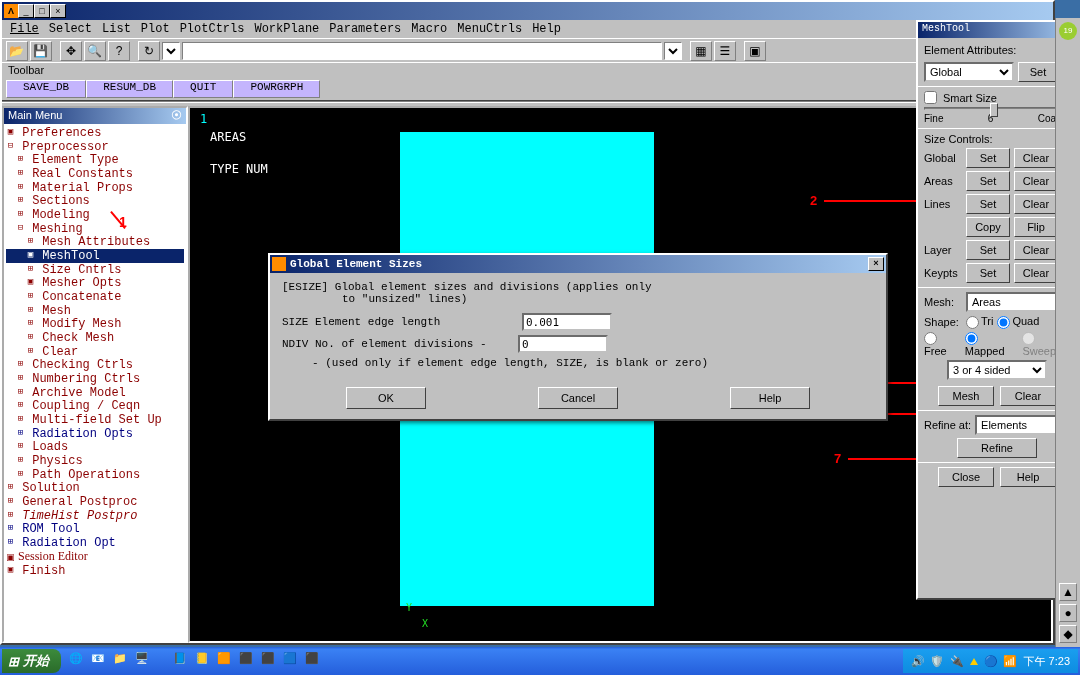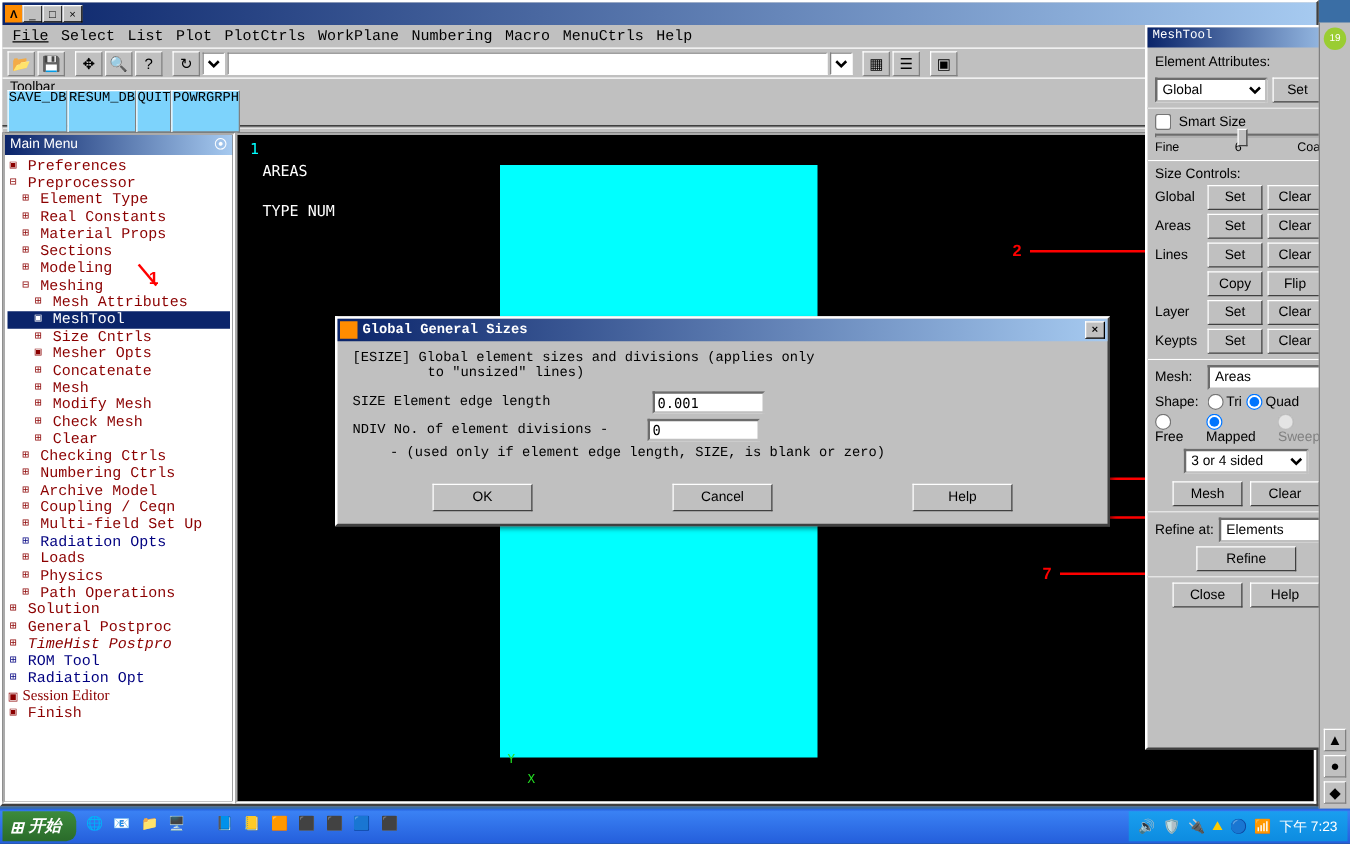--- a/index.html
+++ b/index.html
@@ -10,21 +10,21 @@
 .win-btn { width: 16px; height: 14px; background: #c0c0c0; border: 1px solid #fff; border-right-color: #000; border-bottom-color: #000; font-size: 9px; text-align: center; line-height: 12px; cursor: pointer; color: #000; }
 .main-window { position: absolute; left: 0; top: 0; width: 1055px; height: 645px; background: #c0c0c0; border: 2px solid #fff; border-right-color: #404040; border-bottom-color: #404040; }
 .menubar { background: #c0c0c0; height: 18px; display: flex; align-items: center; padding: 0 4px; gap: 2px; font-family: "Courier New", monospace; font-size: 12px; }
 .menubar span { padding: 0 4px; cursor: pointer; }
 .menubar span u { text-decoration: underline; }
 .toolbar-row { background: #c0c0c0; height: 24px; border-top: 1px solid #fff; display: flex; align-items: center; padding: 2px 4px; gap: 2px; }
 .tool-btn { width: 22px; height: 20px; background: #c0c0c0; border: 1px solid #fff; border-right-color: #808080; border-bottom-color: #808080; display: inline-flex; align-items: center; justify-content: center; font-size: 12px; cursor: pointer; }
 .toolbar-input { height: 18px; background: #fff; border: 1px solid #808080; border-right-color: #fff; border-bottom-color: #fff; }
 .toolbar-label-row { height: 16px; background: #c0c0c0; border-top: 1px solid #fff; padding: 1px 6px; font-size: 11px; }
 .toolbar-btns-row { height: 22px; background: #c0c0c0; display: flex; align-items: center; padding: 2px 4px; gap: 0; }
-.tb-btn { height: 34px; padding: 0 0; background: #7dd3fc; border: 1px solid #fff; border-right-color: #808080; border-bottom-color: #808080; font-family: "Courier New", monospace; font-size: 11px; cursor: pointer; }
+.tb-btn { height: 18px; padding: 0 16px; background: #c4b5fd; border: 1px solid #fff; border-right-color: #808080; border-bottom-color: #808080; font-family: "Courier New", monospace; font-size: 11px; cursor: pointer; }
 .divider { height: 3px; background: #808080; border-top: 1px solid #404040; border-bottom: 1px solid #fff; }
 .content-area { position: absolute; top: 104px; left: 0; right: 0; bottom: 0; display: flex; }
 .main-menu-panel { width: 186px; background: #000000; border: 2px inset #fff; overflow: hidden; }
 .main-menu-title { background: linear-gradient(to right, #0a246a, #a6caf0); color: #fff; height: 16px; padding: 1px 4px; font-size: 11px; display: flex; justify-content: space-between; }
 .main-menu-title .circled { color: #fff; cursor: pointer; }
 .tree { background: #fff; height: calc(100% - 16px); overflow: auto; padding: 2px; font-family: "Courier New", monospace; font-size: 12px; line-height: 13px; }
 .tree-item { white-space: nowrap; cursor: pointer; }
 .tree-item .sq { display: inline-block; width: 9px; text-align: center; font-size: 9px; vertical-align: middle; }
 .tree-item.dark { color: #8b0000; }
 .tree-item.blue { color: #000080; }
@@ -76,21 +76,21 @@
     </div>
   </div>
 
   <div class="menubar">
     <span><u>File</u></span>
     <span>Select</span>
     <span>List</span>
     <span>Plot</span>
     <span>PlotCtrls</span>
     <span>WorkPlane</span>
-    <span>Numbering</span>
+    <span>Parameters</span>
     <span>Macro</span>
     <span>MenuCtrls</span>
     <span>Help</span>
   </div>
 
   <div class="toolbar-row">
     <span class="tool-btn">📂</span>
     <span class="tool-btn">💾</span>
     <span style="width:4px"></span>
     <span class="tool-btn">✥</span>
@@ -181,21 +181,21 @@
 <span style="position:absolute;left:460px;top:380px;color:red;font-size:14px;font-weight:bold">4</span>
 <span style="position:absolute;left:423px;top:389px;width:30px;height:2px;background:red;transform:rotate(165deg)"></span>
 <span style="position:absolute;left:414px;top:386px;border:4px solid transparent;border-right:7px solid red"></span>
 <div class="red-arrow lbl" style="left:848px;top:382px;width:120px" data-lbl="5"></div>
 <div class="red-arrow lbl" style="left:848px;top:413px;width:80px" data-lbl="6"></div>
 <div class="red-arrow lbl" style="left:848px;top:458px;width:80px" data-lbl="7"></div>
 
 <div class="dialog" style="left:268px;top:253px">
   <div class="dialog-title">
     <span class="icon"></span>
-    <span>Global General Sizes</span>
+    <span>Global Element Sizes</span>
     <span class="spacer"></span>
     <span class="win-btn">×</span>
   </div>
   <div class="dialog-body">
     <div>[ESIZE]  Global element sizes and divisions (applies only</div>
     <div style="padding-left:60px">to "unsized" lines)</div>
     <div class="row" style="margin-top:8px">
       <span style="width:240px">SIZE  Element edge length</span>
       <input class="dialog-input" value="0.001" style="">
     </div>

